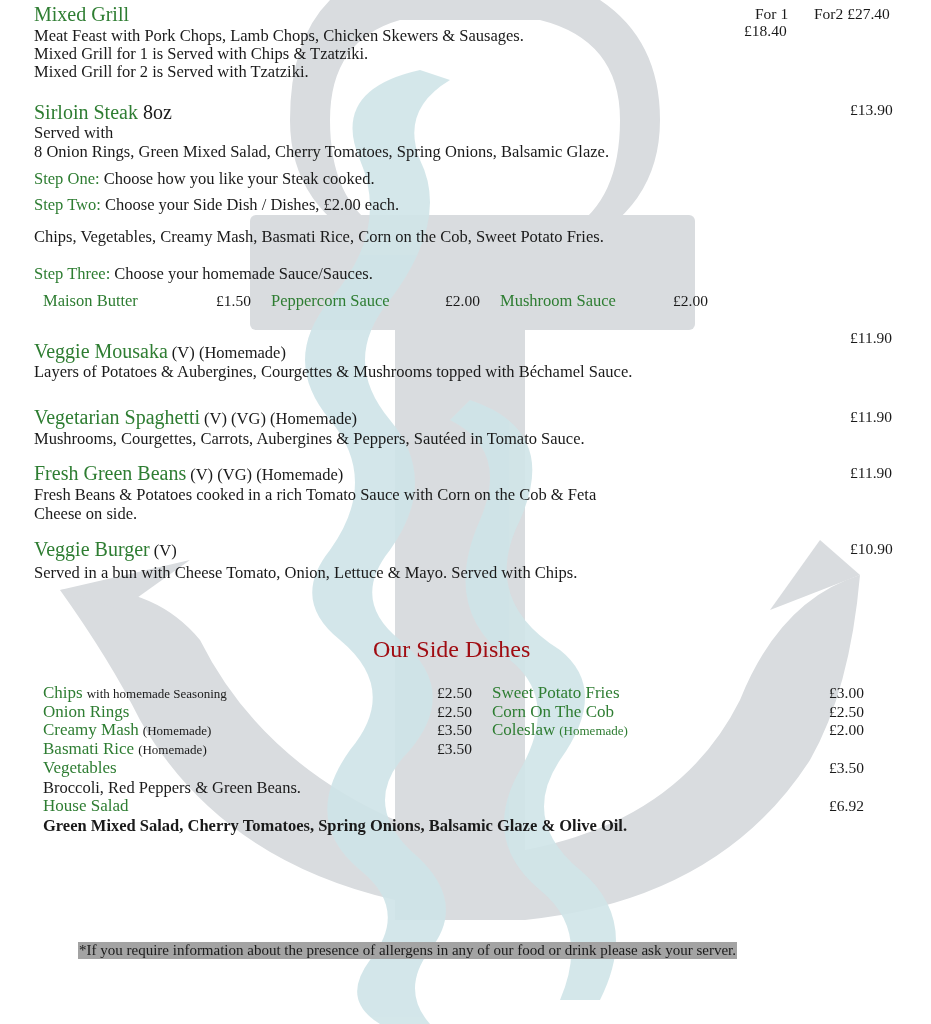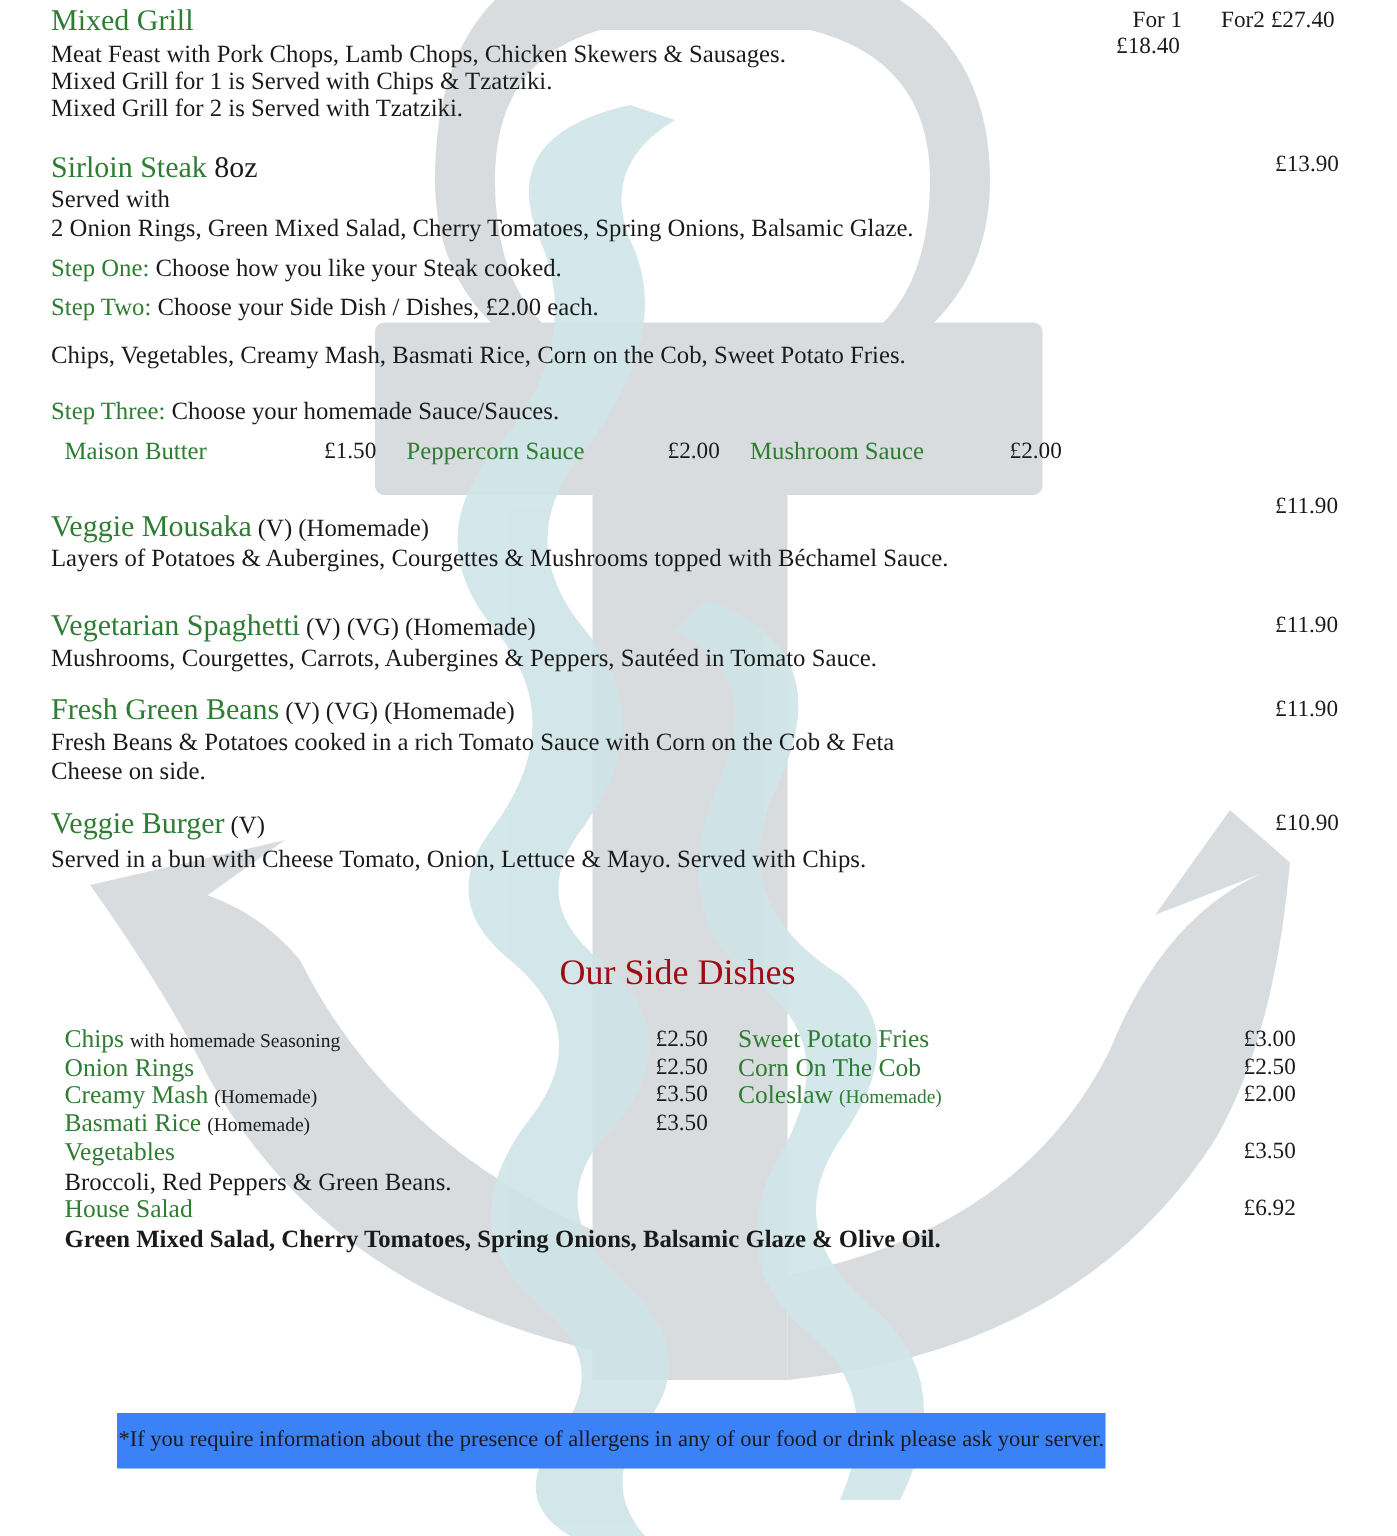--- a/index.html
+++ b/index.html
@@ -11,21 +11,21 @@
     }
     .watermark { position: absolute; left: 0; top: 0; width: 931px; height: 1024px; z-index: 0; }
     .page { position: absolute; left: 0; top: 0; width: 931px; height: 968px; z-index: 1; }
     .abs { position: absolute; white-space: nowrap; }
     .green { color: #2e7d32; }
     .red { color: #a00c12; }
     .title { font-size: 20px; }
     .txt { font-size: 16.5px; line-height: 18px; }
     .small { font-size: 13px; }
     .price { font-size: 15.5px; }
-    .allergen { background: #3b82f6; font-size: 15px; padding: 10px 1px; }
+    .allergen { background: #a3a3a3; font-size: 15px; padding: 0 1px; }
   </style>
 </head>
 <body>
 
 <svg class="watermark" viewBox="0 0 931 1024" xmlns="http://www.w3.org/2000/svg">
   <g fill="#d9dcdf">
 
     <path d="M330 0 L600 0 Q660 40 660 120 Q660 210 570 250 L570 230 Q620 200 620 120 Q620 40 540 20 L400 20 Q330 40 330 120 Q330 200 380 230 L380 250 Q290 210 290 120 Q290 40 330 0 Z"></path>
 
     <rect x="250" y="215" width="445" height="115" rx="6"></rect>
@@ -53,21 +53,21 @@
   <div class="abs price" style="left:755px; top:5px;">For 1</div>
   <div class="abs price" style="left:744px; top:22px;">£18.40</div>
   <div class="abs price" style="left:814px; top:5px;">For2 £27.40</div>
 
   <div class="abs title" style="left:34px; top:101px;">
     <span class="green">Sirloin Steak</span>
     <span>8oz</span>
   </div>
   <div class="abs price" style="left:850px; top:101px;">£13.90</div>
   <div class="abs txt" style="left:34px; top:124px;">Served with</div>
-  <div class="abs txt" style="left:34px; top:143px;">2 Onion Rings, Green Mixed Salad, Cherry Tomatoes, Spring Onions, Balsamic Glaze.</div>
+  <div class="abs txt" style="left:34px; top:143px;">8 Onion Rings, Green Mixed Salad, Cherry Tomatoes, Spring Onions, Balsamic Glaze.</div>
   <div class="abs txt" style="left:34px; top:170px;">
     <span class="green">Step One:</span>
     <span>Choose how you like your Steak cooked.</span>
   </div>
   <div class="abs txt" style="left:34px; top:196px;">
     <span class="green">Step Two:</span>
     <span>Choose your Side Dish / Dishes, £2.00 each.</span>
   </div>
   <div class="abs txt" style="left:34px; top:228px;">Chips, Vegetables, Creamy Mash, Basmati Rice, Corn on the Cob, Sweet Potato Fries.</div>
   <div class="abs txt" style="left:34px; top:265px;">

